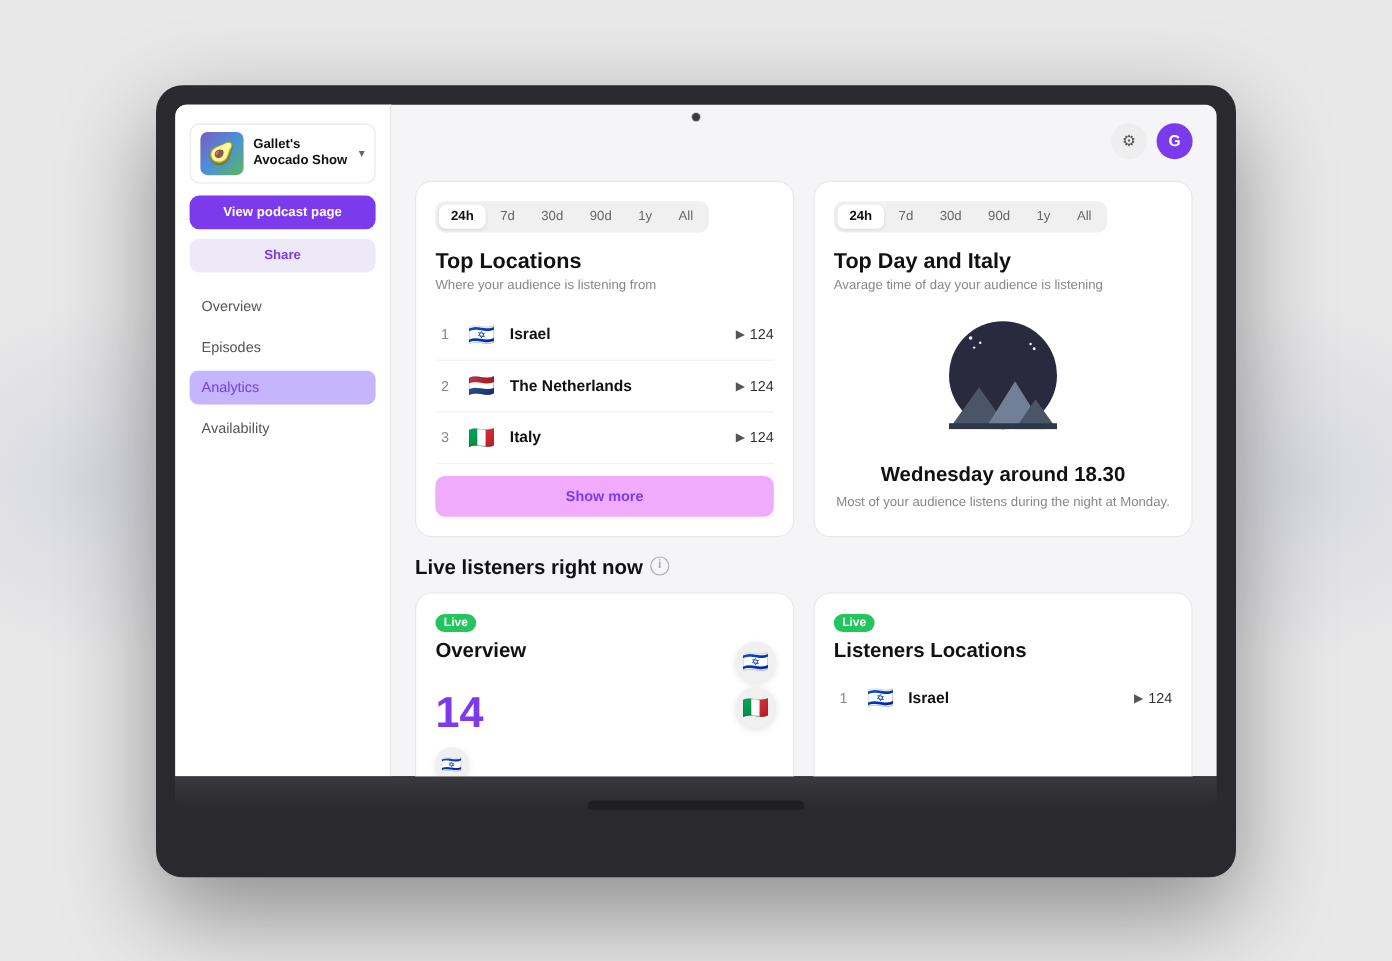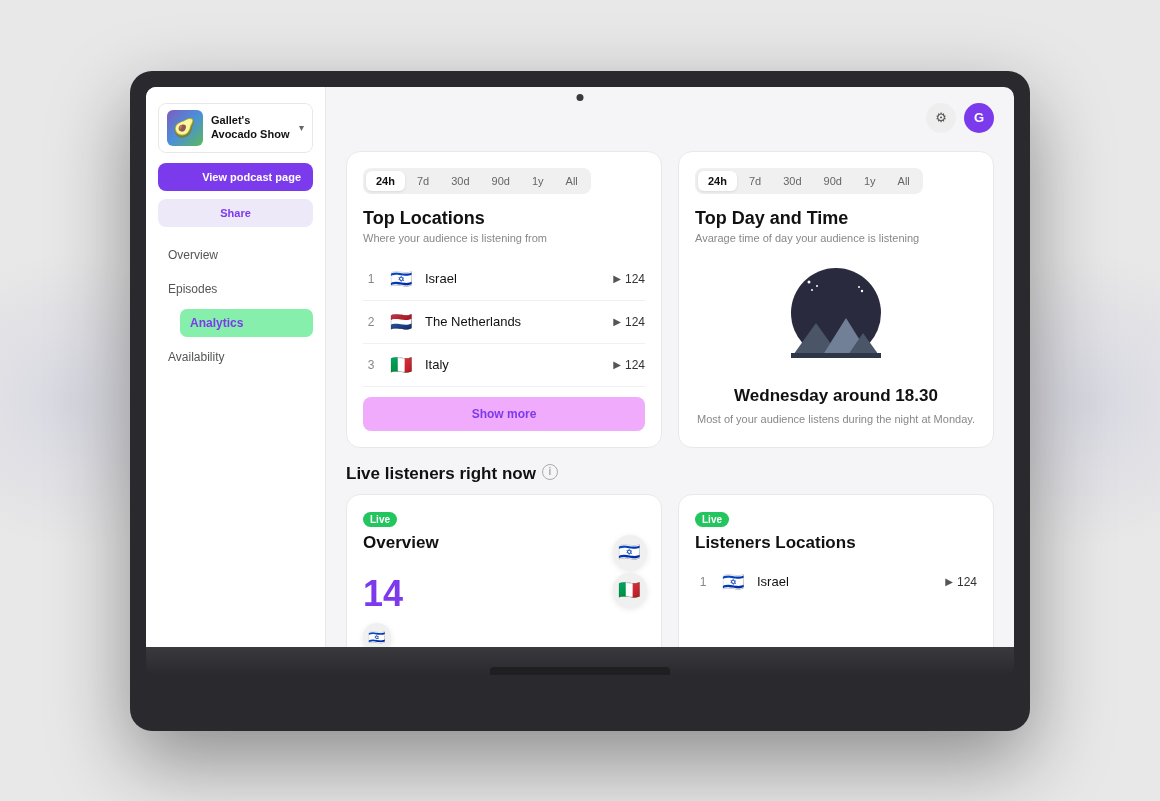--- a/index.html
+++ b/index.html
@@ -154,21 +154,21 @@
     }
     .btn-view-podcast {
       background: #7c3aed;
       color: #fff;
       border: none;
       border-radius: 8px;
       padding: 8px 12px;
       font-size: 11px;
       font-weight: 600;
       cursor: pointer;
-      text-align: right;
+      text-align: center;
       margin-bottom: 2px;
     }
     .btn-share {
       background: #ede9f8;
       color: #7c3aed;
       border: none;
       border-radius: 8px;
       padding: 8px 12px;
       font-size: 11px;
       font-weight: 600;
@@ -177,24 +177,23 @@
       margin-bottom: 8px;
     }
     .nav-item {
       padding: 7px 10px;
       border-radius: 7px;
       font-size: 12px;
       color: #555;
       cursor: pointer;
     }
     .nav-item.active {
-      background: #86efac;
+      background: #c4b5fd;
       color: #7c3aed;
-      font-weight: 700;
-      margin-left: 22px;
+      font-weight: 400;
     }
 
     
     .main-content {
       flex: 1;
       overflow-y: auto;
       padding: 16px 20px;
       display: flex;
       flex-direction: column;
       gap: 16px;
@@ -302,20 +301,21 @@
     }
     .flag {
       font-size: 18px;
       width: 26px;
       text-align: center;
     }
     .loc-name {
       flex: 1;
       font-size: 13px;
       color: #111;
+      font-weight: bold;
     }
     .loc-count {
       display: flex;
       align-items: center;
       gap: 4px;
       font-size: 12px;
       color: #333;
     }
     .play-icon {
       color: #555;
@@ -545,21 +545,21 @@
 
             <div class="card" style="display:flex;flex-direction:column;align-items:stretch;">
               <div class="time-tabs">
                 <div class="time-tab active">24h</div>
                 <div class="time-tab">7d</div>
                 <div class="time-tab">30d</div>
                 <div class="time-tab">90d</div>
                 <div class="time-tab">1y</div>
                 <div class="time-tab">All</div>
               </div>
-              <div class="card-title">Top Day and Time</div>
+              <div class="card-title">Top Day and Italy</div>
               <div class="card-subtitle">Avarage time of day your audience is listening</div>
 
               <div style="display:flex;justify-content:center;margin:10px 0 14px;">
                 <div class="night-illustration">
 
                   <svg class="stars-svg" width="20" height="20" viewBox="0 0 20 20">
                     <circle cx="4" cy="4" r="1.5" fill="white"></circle>
                     <circle cx="12" cy="8" r="1" fill="white"></circle>
                     <circle cx="7" cy="12" r="1" fill="white"></circle>
                   </svg>

